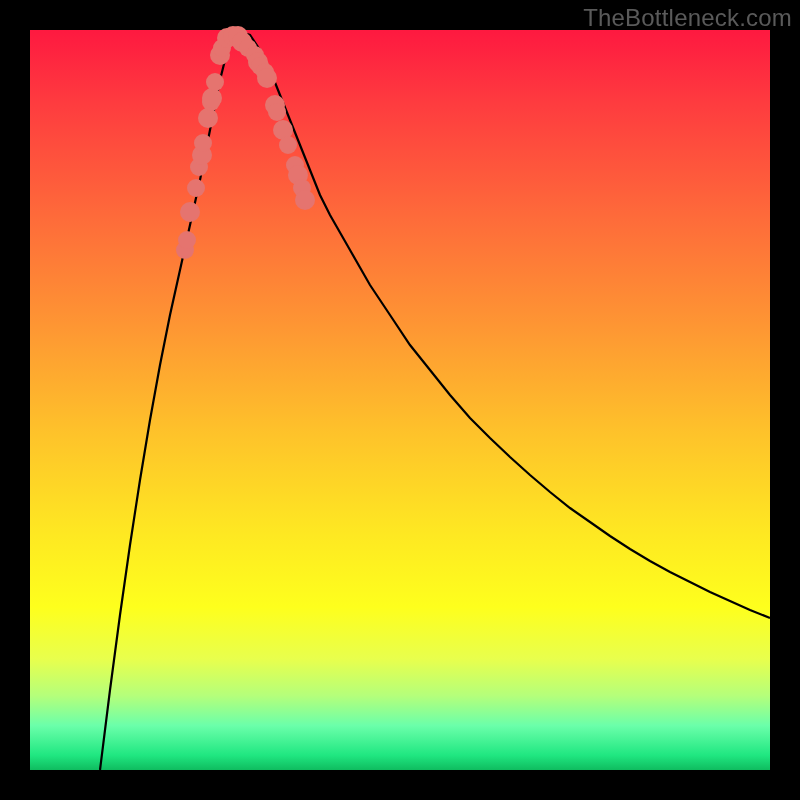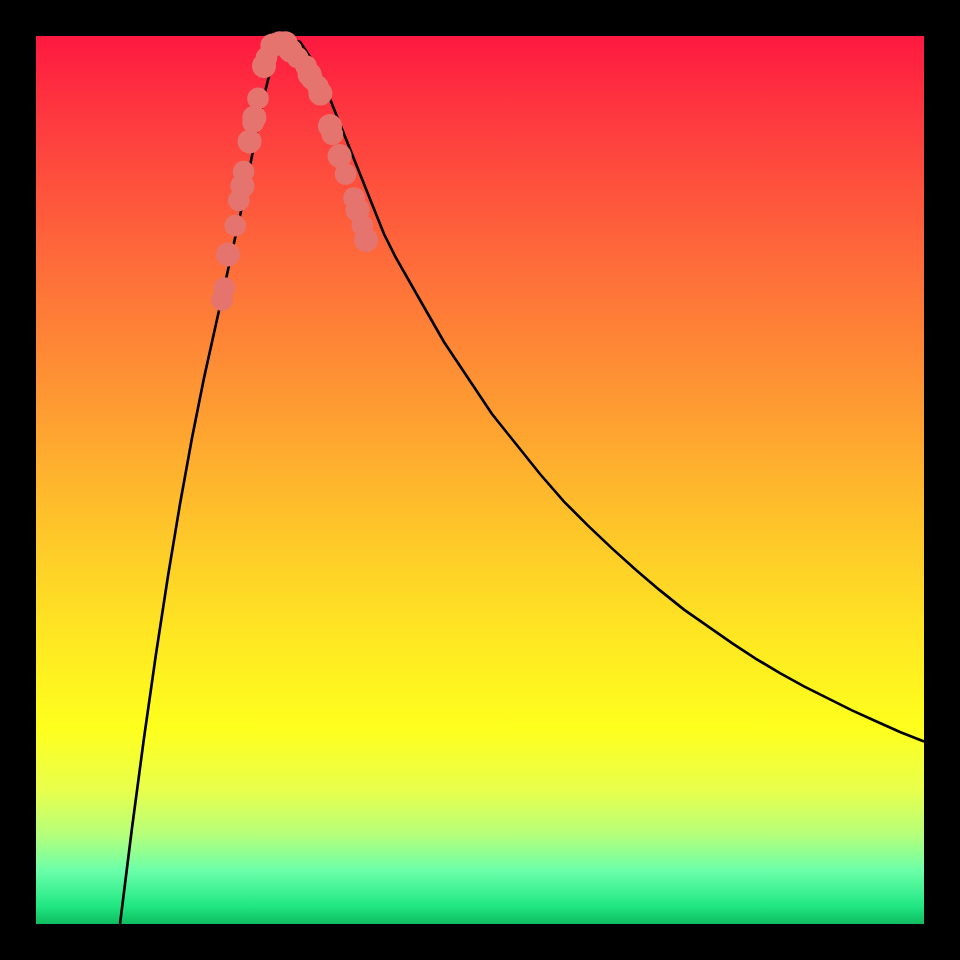--- a/index.html
+++ b/index.html
@@ -58,20 +58,21 @@
     top: 0;
     width: 740px;
     height: 740px;
     overflow: visible;
   }
 </style>
 </head>
 <body>
 
 <div class="frame">
+  <div class="watermark">TheBottleneck.com</div>
   <div class="plot-area">
     <svg class="curve" viewBox="0 0 740 740" preserveAspectRatio="none">
       <path id="curve-path" fill="none" stroke="#000000" stroke-width="2.2" d="M70.0 740.0 L80.0 660.0 L90.0 585.0 L100.0 515.0 L110.0 450.0 L120.0 390.0 L130.0 335.0 L140.0 285.0 L150.0 240.0 L160.0 195.0 L170.0 150.0 L175.0 125.0 L180.0 100.0 L185.0 75.0 L190.0 50.0 L195.0 30.0 L200.0 15.0 L205.0 5.0 L210.0 2.0 L220.0 5.0 L230.0 20.0 L240.0 40.0 L250.0 65.0 L260.0 90.0 L270.0 115.0 L280.0 140.0 L290.0 165.0 L300.0 185.0 L320.0 220.0 L340.0 255.0 L360.0 285.0 L380.0 315.0 L400.0 340.0 L420.0 365.0 L440.0 388.0 L460.0 408.0 L480.0 427.0 L500.0 445.0 L520.0 462.0 L540.0 478.0 L560.0 492.0 L580.0 506.0 L600.0 519.0 L620.0 531.0 L640.0 542.0 L660.0 552.0 L680.0 562.0 L700.0 571.0 L720.0 580.0 L740.0 588.0"></path>
       <g id="dots">
           <circle cx="155" cy="220" r="9" fill="#e5746f"></circle>
           <circle cx="157" cy="210" r="9" fill="#e5746f"></circle>
           <circle cx="160" cy="182" r="10" fill="#e5746f"></circle>
           <circle cx="166" cy="158" r="9" fill="#e5746f"></circle>
           <circle cx="169" cy="137" r="9" fill="#e5746f"></circle>
           <circle cx="172" cy="125" r="10" fill="#e5746f"></circle>

